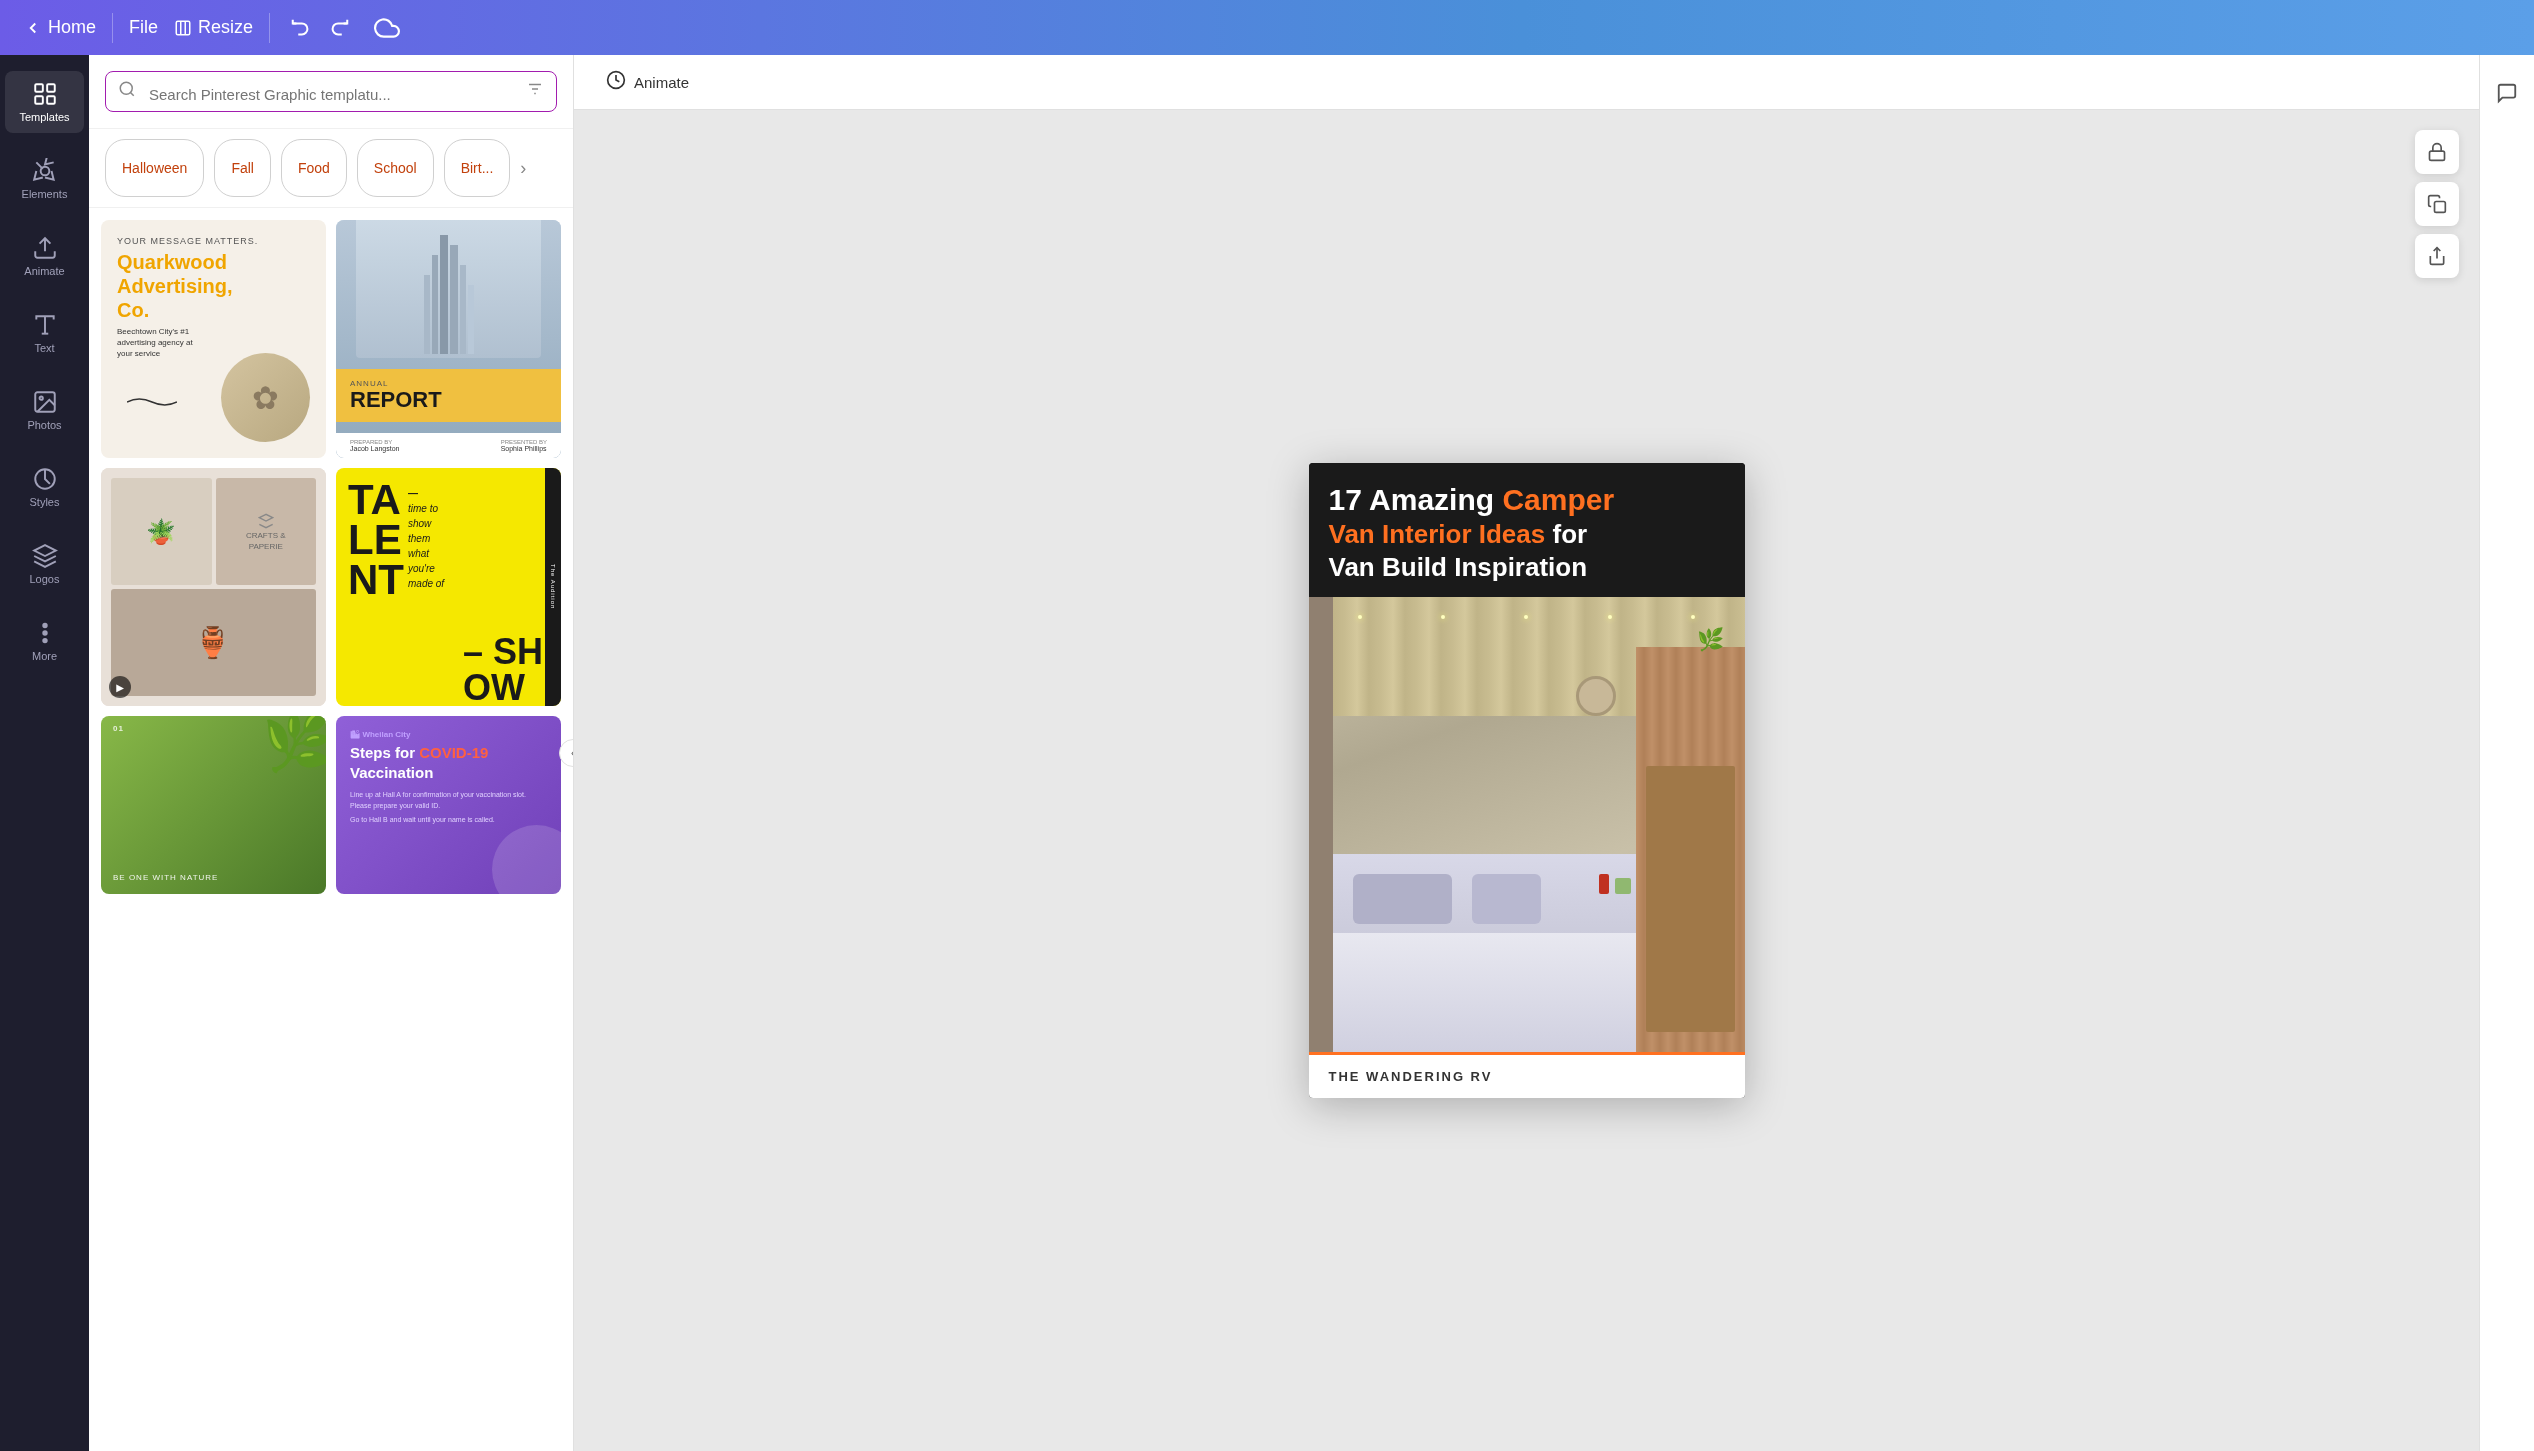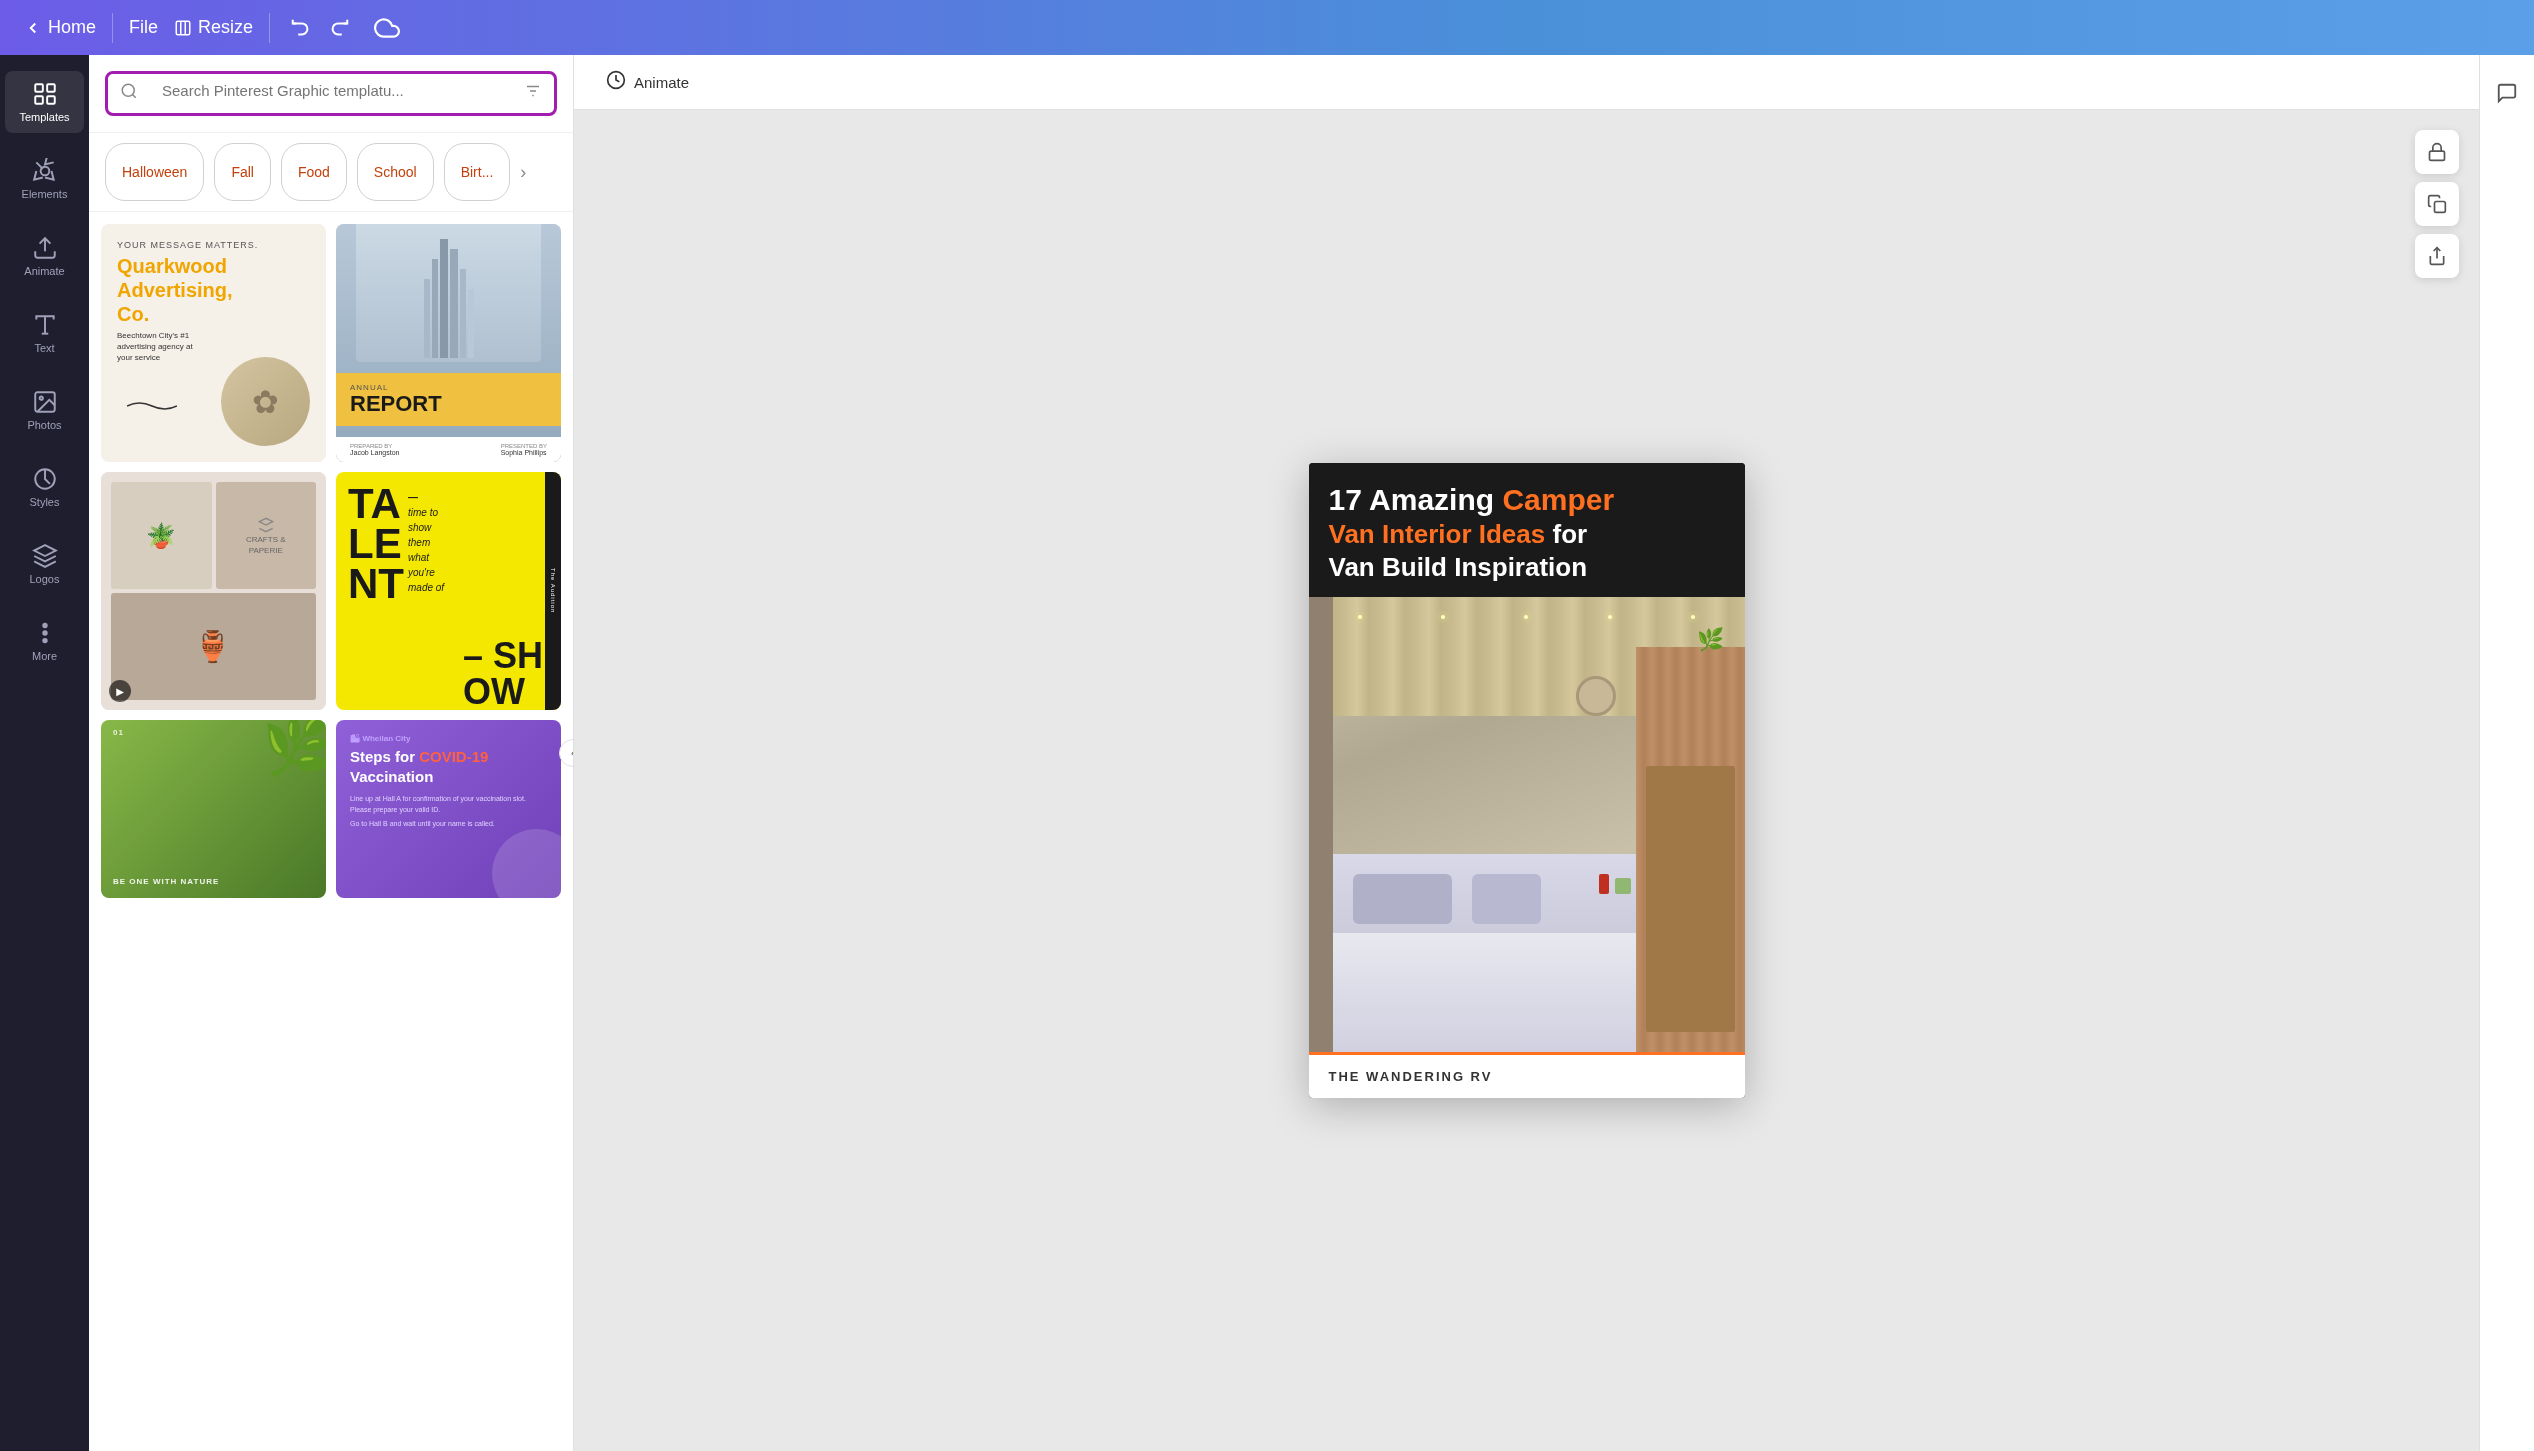--- a/index.html
+++ b/index.html
@@ -70,25 +70,25 @@
       overflow: hidden;
     }
 
     
     #search-bar {
       padding: 16px;
       border-bottom: 1px solid #f0f0f0;
     }
     .search-container {
       display: flex;
-      align-items: flex-start;
-      border: 3px solid #a21caf;
+      align-items: flex-end;
+      border: 1px solid #a21caf;
       border-radius: 8px;
       padding: 8px 12px;
-      gap: 24px;
+      gap: 13px;
       background: white;
     }
     .search-container input {
       flex: 1;
       border: none;
       outline: none;
       font-size: 15px;
       color: #444;
     }
     .search-icon { color: #888; font-size: 18px; }
@@ -562,21 +562,21 @@
           <span style="writing-mode:vertical-rl;font-size:6px;color:white;letter-spacing:1px;">The Audition</span>
         </div>
       </div>
 
       <div class="template-card" style="height:178px;overflow:hidden;">
         <div style="width:100%;height:100%;background:linear-gradient(135deg,#88b848,#4a7828);display:flex;align-items:flex-end;padding:12px;position:relative;">
           <div style="position:absolute;top:8px;left:12px;font-size:8px;color:rgba(255,255,255,0.8);text-transform:uppercase;letter-spacing:1px;font-weight:600;">01</div>
           <div style="position:absolute;top:0;right:0;bottom:0;width:50%;overflow:hidden;">
             <div style="font-size:59px;margin-top:-10px;margin-right:-10px;text-align:right;">🌿</div>
           </div>
-          <div style="font-size:8px;color:rgba(255,255,255,0.9);text-transform:uppercase;letter-spacing:1px;font-weight:700;">BE ONE WITH NATURE</div>
+          <div style="font-size:8px;color:rgba(255,255,255,0.9);text-transform:uppercase;letter-spacing:1px;font-weight:400;">BE ONE WITH NATURE</div>
         </div>
       </div>
 
       <div class="template-card" style="height:178px;background:linear-gradient(135deg,#9060d8,#7040b8);position:relative;overflow:hidden;padding:14px;">
         <div style="font-size:8px;color:#c0a0ff;font-weight:600;margin-bottom:4px;">🏙 Wheilan City</div>
         <div style="font-size:15px;font-weight:800;color:white;line-height:1.3;">
           Steps for <span style="color:#ff6040;">COVID-19</span><br>Vaccination
         </div>
         <div style="margin-top:8px;">
           <div style="font-size:7px;color:#e0d0ff;line-height:1.5;">Line up at Hall A for confirmation of your vaccination slot. Please prepare your valid ID.</div>

